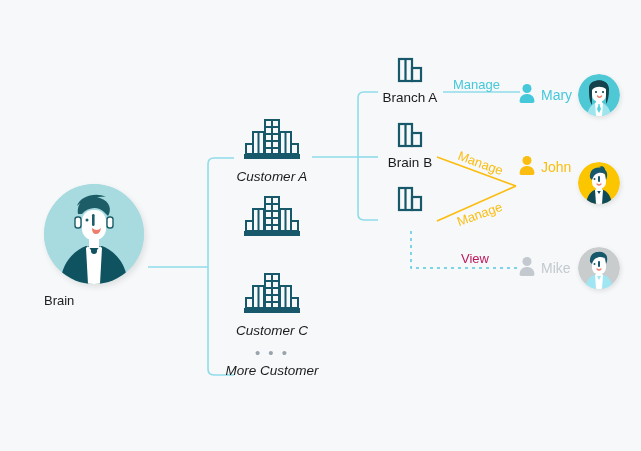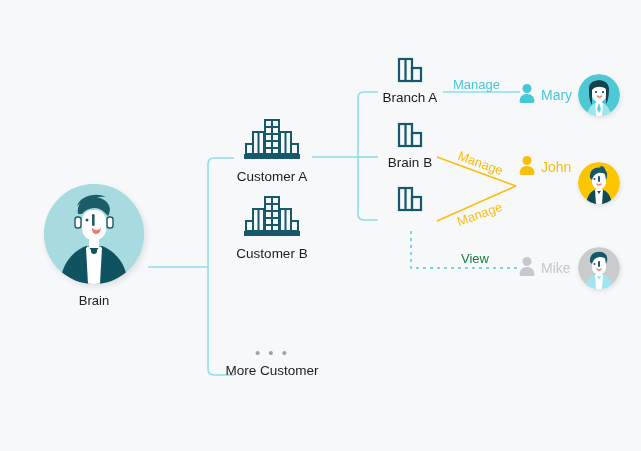--- a/index.html
+++ b/index.html
@@ -26,30 +26,30 @@
   .brain-circle {
     position: relative;
     width: 100px; height: 100px;
     border-radius: 50%;
     background: #a8dbe0;
     overflow: hidden;
     box-shadow: 2px 3px 6px rgba(0,0,0,0.10);
   }
   .brain-label {
     margin-top: 9px;
-    text-align: center;
     font-size: 13px;
     color: #222;
   }
 
   
   .cust { width: 140px; text-align: center; }
   .cust-label {
     font-size: 13.5px; color: #1b1b1b; margin-top: 3px;
     white-space: nowrap;
+    font-style: italic;
   }
   .dots {
     font-size: 15px; color: #9aa4ad; letter-spacing: 2px;
     line-height: 10px; height: 12px;
   }
 
   
   .branch { width: 110px; text-align: center; }
   .branch-label {
     font-size: 13.5px; color: #1b1b1b; margin-top: 2px;
@@ -57,21 +57,21 @@
   }
 
   
   .rel {
     position: absolute;
     font-size: 13px;
     white-space: nowrap;
   }
   .rel-manage-cyan { color: #45c8da; }
   .rel-manage-orange { color: #fbbd10; }
-  .rel-view { color: #15803d; text-align: center; }
+  .rel-view { color: #be185d; text-align: center; }
 
   
   .person { position: absolute; display: flex; align-items: flex-end; }
   .person-glyph { width: 17px; height: 19px; position: relative; margin-right: 6px; }
   .person-glyph i {
     position: absolute; left: 50%; transform: translateX(-50%);
     background: currentColor; display: block;
   }
   .person-glyph i.head { top: 0; width: 9px; height: 9px; border-radius: 50%; }
   .person-glyph i.body {
@@ -169,23 +169,37 @@
         <rect x="22" y="2" width="14" height="34"></rect>
         <path d="M22 9 H36 M22 16 H36 M22 23 H36 M22 30 H36 M29 2 V36"></path>
         <rect x="10" y="14" width="11" height="22"></rect>
         <rect x="37" y="14" width="11" height="22"></rect>
         <path d="M15.5 14 V36 M42.5 14 V36"></path>
         <rect x="3" y="26" width="7" height="10"></rect>
         <rect x="48" y="26" width="7" height="10"></rect>
       </g>
       <rect x="1" y="36" width="56" height="5" fill="#17596b"></rect>
     </svg>
-    <div class="cust-label">Customer B</div>
-  </div>
-
+  </div>
+
+  <div class="node cust" style="left:202px; top:272px;">
+    <svg width="58" height="44" viewBox="0 0 58 44">
+      <g fill="none" stroke="#17596b" stroke-width="2">
+        <rect x="22" y="2" width="14" height="34"></rect>
+        <path d="M22 9 H36 M22 16 H36 M22 23 H36 M22 30 H36 M29 2 V36"></path>
+        <rect x="10" y="14" width="11" height="22"></rect>
+        <rect x="37" y="14" width="11" height="22"></rect>
+        <path d="M15.5 14 V36 M42.5 14 V36"></path>
+        <rect x="3" y="26" width="7" height="10"></rect>
+        <rect x="48" y="26" width="7" height="10"></rect>
+      </g>
+      <rect x="1" y="36" width="56" height="5" fill="#17596b"></rect>
+    </svg>
+    <div class="cust-label">Customer C</div>
+  </div>
 
   <div class="node cust" style="left:202px; top:348px;">
     <div class="dots">• • •</div>
     <div class="cust-label" style="">More Customer</div>
   </div>
 
   <div class="node branch" style="left:355px; top:56px;">
     <svg width="32" height="28" viewBox="0 0 32 28">
       <g fill="none" stroke="#17596b" stroke-width="2.2">
         <rect x="5" y="3" width="13" height="22"></rect>

